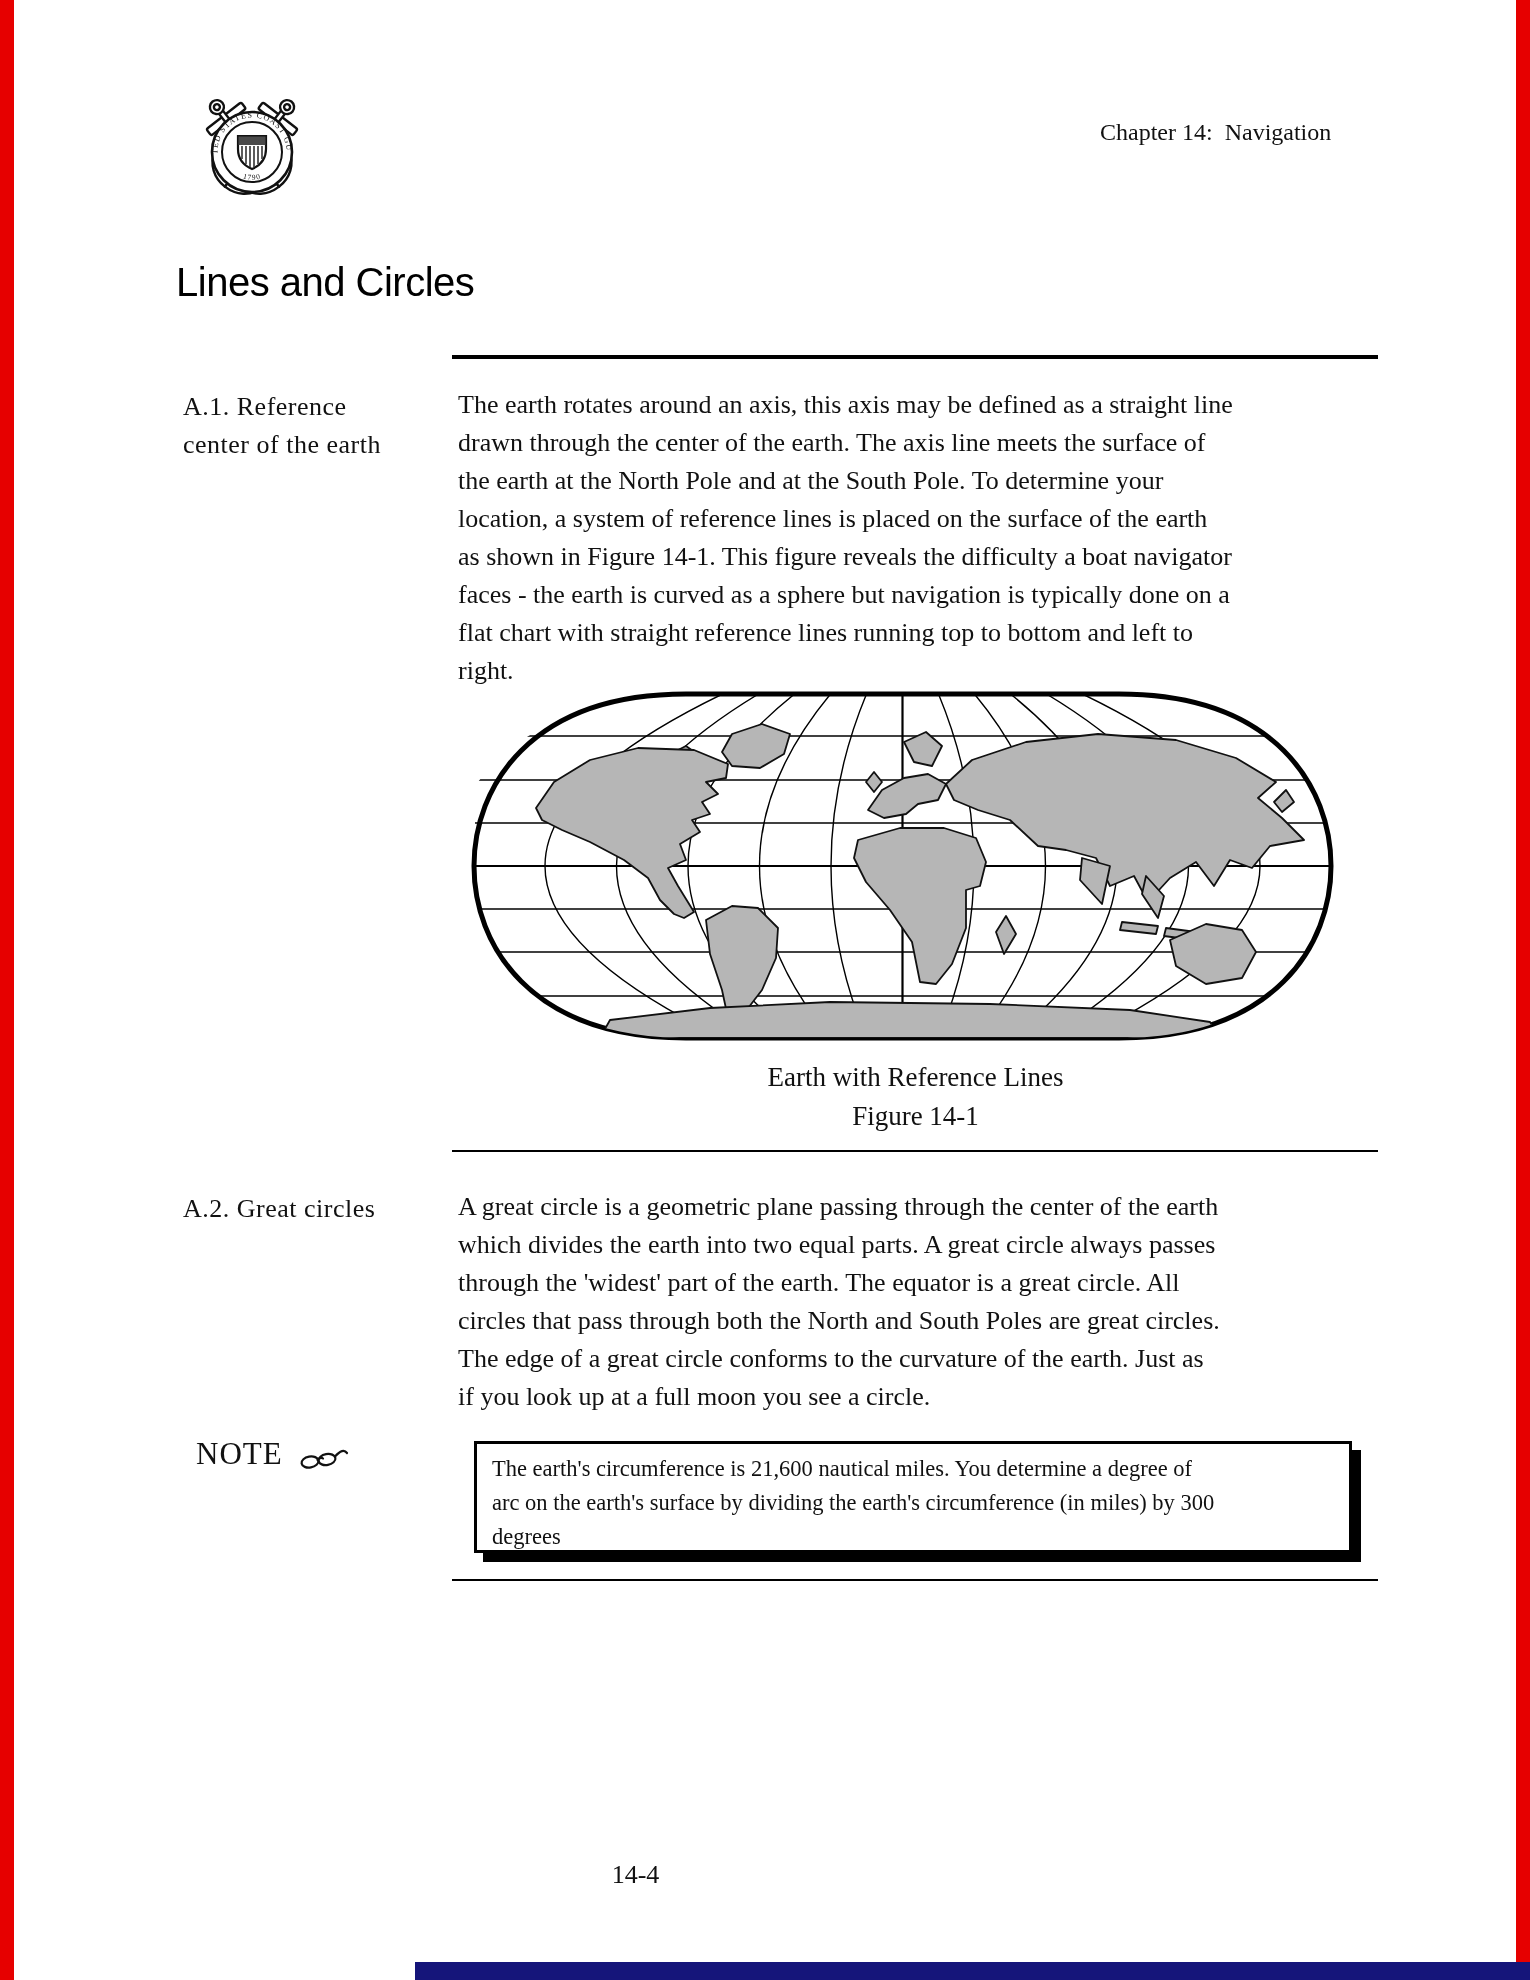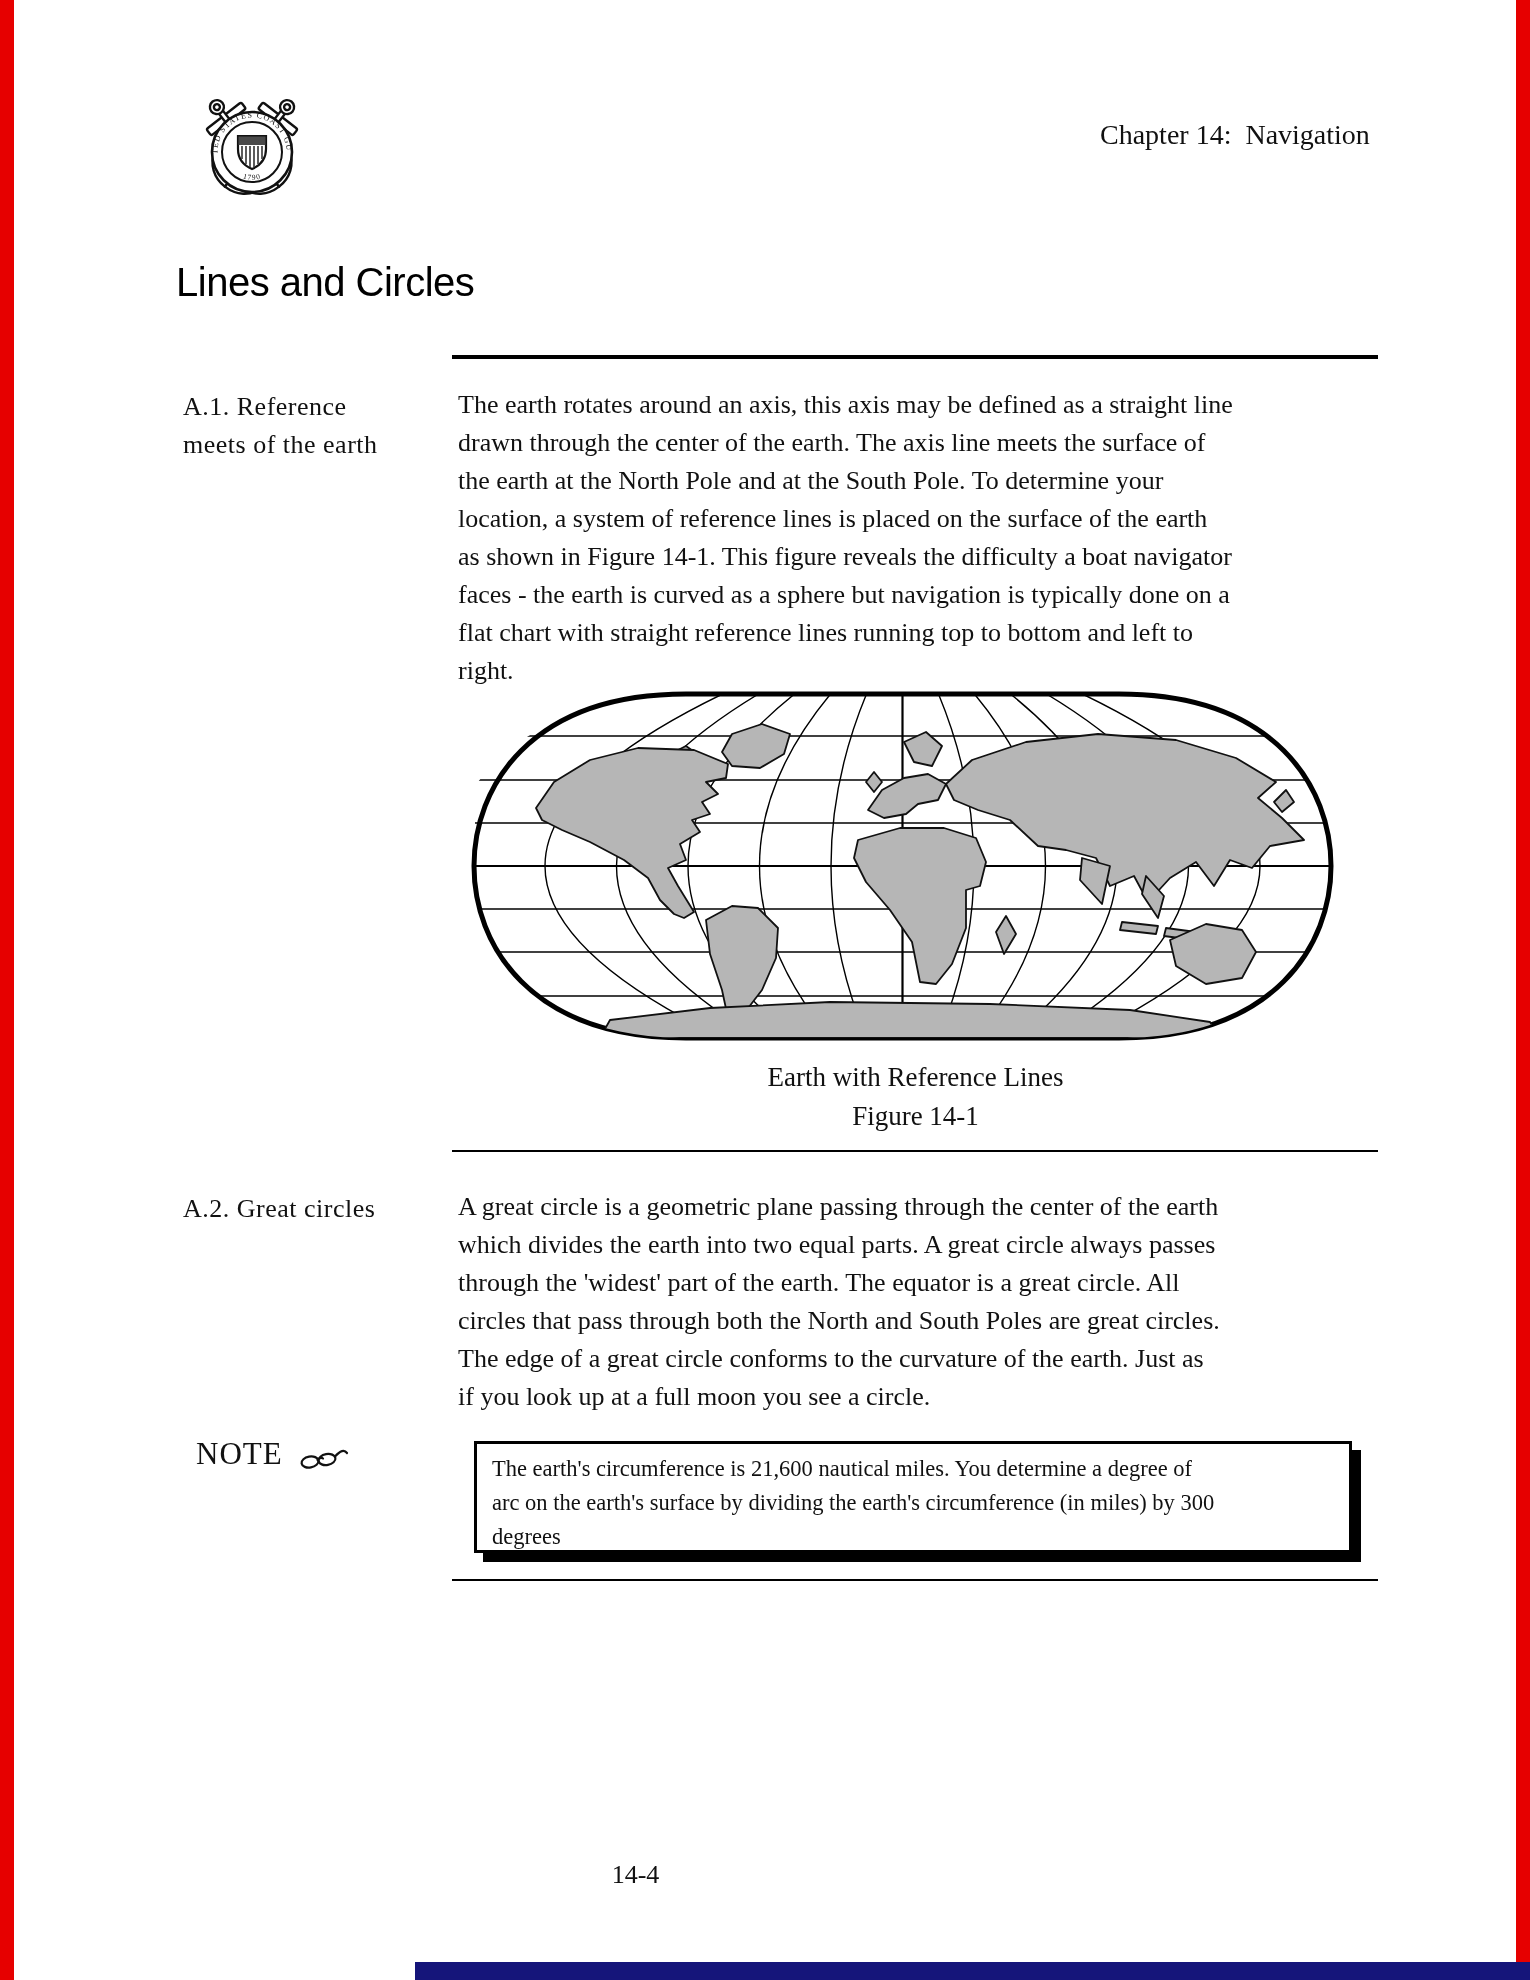--- a/index.html
+++ b/index.html
@@ -2,21 +2,21 @@
 <html><head>
 <meta charset="utf-8">
 <style>
   html,body{margin:0;padding:0;background:#fff;}
   .page{position:relative;width:1530px;height:1980px;background:#fff;overflow:hidden;
         font-family:"Liberation Serif",serif;color:#111;}
   .edge-strip{position:absolute;top:0;width:14px;height:1980px;background:#e60000;}
   .edge-strip.left{left:0;}
   .edge-strip.right{right:0;}
   .navy-bar{position:absolute;left:415px;top:1962px;width:1115px;height:18px;background:#15157a;}
-  .chapter-header{position:absolute;left:1100px;top:119px;font-size:28px;white-space:pre;text-align:right;}
+  .chapter-header{position:absolute;left:1100px;top:119px;font-size:24px;white-space:pre;text-align:right;}
   .logo{position:absolute;left:182px;top:84px;width:140px;height:140px;}
   .doc-title{position:absolute;left:176px;top:260px;font-family:"Liberation Sans",sans-serif;
              font-size:40px;letter-spacing:-0.5px;color:#000000;}
   .rule{position:absolute;left:452px;width:926px;background:#000;}
   .rule.thick{height:4px;}
   .rule.thin{height:2px;}
   .sec-heading{position:absolute;left:183px;font-size:26px;letter-spacing:.5px;line-height:38px;white-space:nowrap;}
   .body-col{position:absolute;left:458px;font-size:26px;line-height:38px;}
   .body-col .tline{white-space:nowrap;}
   .fig{position:absolute;left:470px;top:690px;width:865px;height:352px;}
@@ -90,21 +90,21 @@
   </svg>
 
   <div class="chapter-header">Chapter 14:  Navigation</div>
 
   <div class="doc-title">Lines and Circles</div>
 
   <div class="rule thick" style="top:355px"></div>
 
   <div class="sec-heading" style="top:388px">
     <div class="tline">A.1.  Reference</div>
-    <div class="tline">meets of the earth</div>
+    <div class="tline">center of the earth</div>
   </div>
   <div class="body-col" style="top:386px">
     <div class="tline">The earth rotates around an axis, this axis may be defined as a straight line</div>
     <div class="tline">drawn through the center of the earth. The axis line meets the surface of</div>
     <div class="tline">the earth at the North Pole and at the South Pole. To determine your</div>
     <div class="tline">location, a system of reference lines is placed on the surface of the earth</div>
     <div class="tline">as shown in Figure 14-1. This figure reveals the difficulty a boat navigator</div>
     <div class="tline">faces - the earth is curved as a sphere but navigation is typically done on a</div>
     <div class="tline">flat chart with straight reference lines running top to bottom and left to</div>
     <div class="tline">right.</div>

